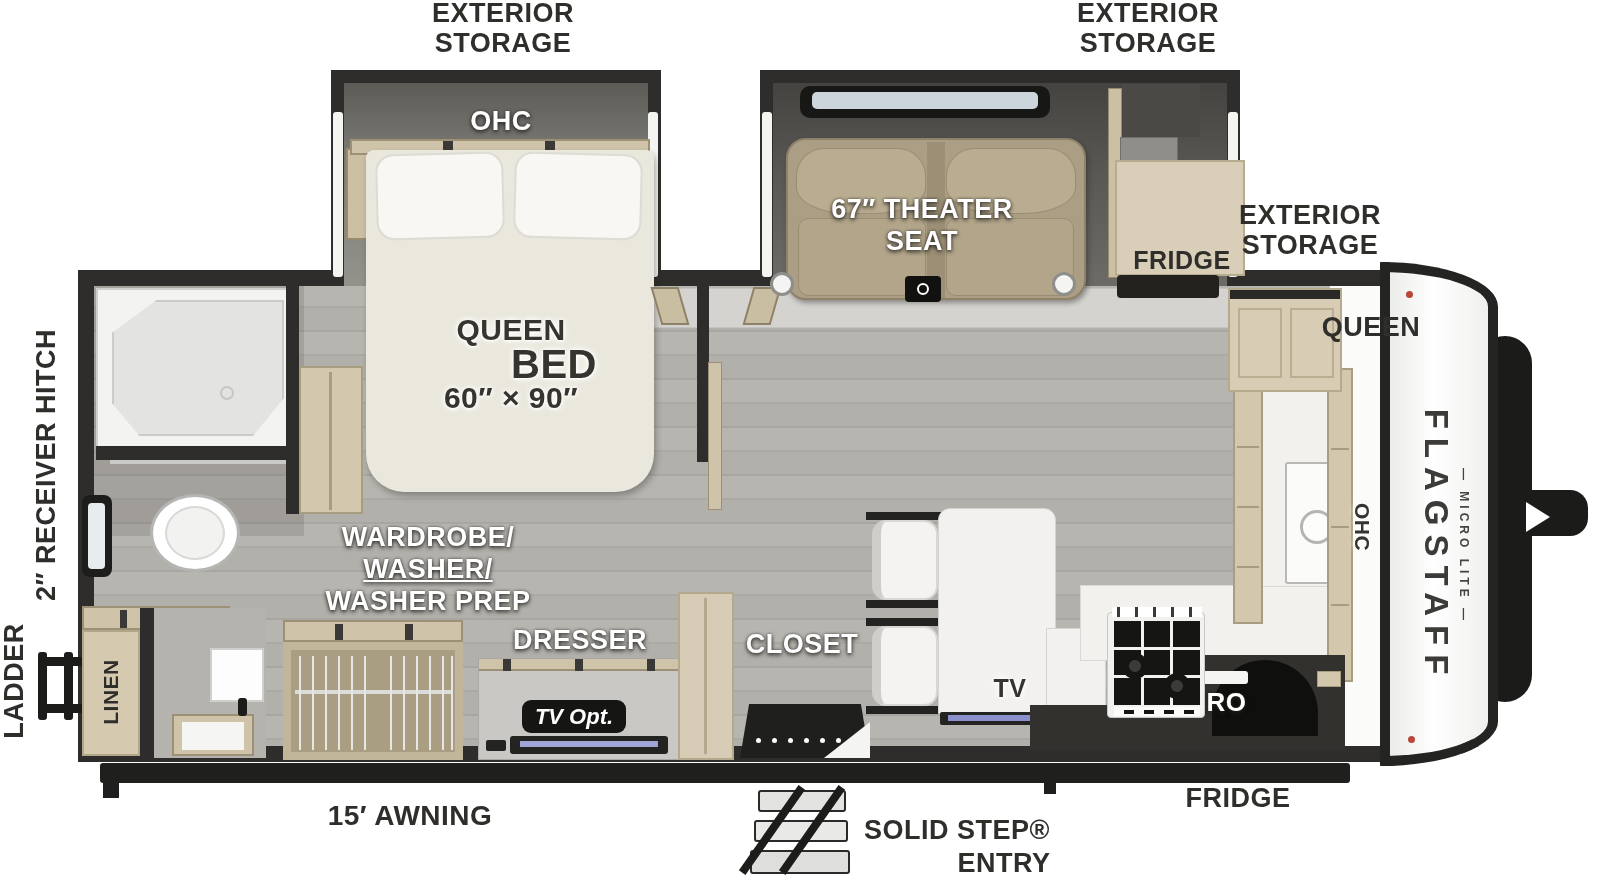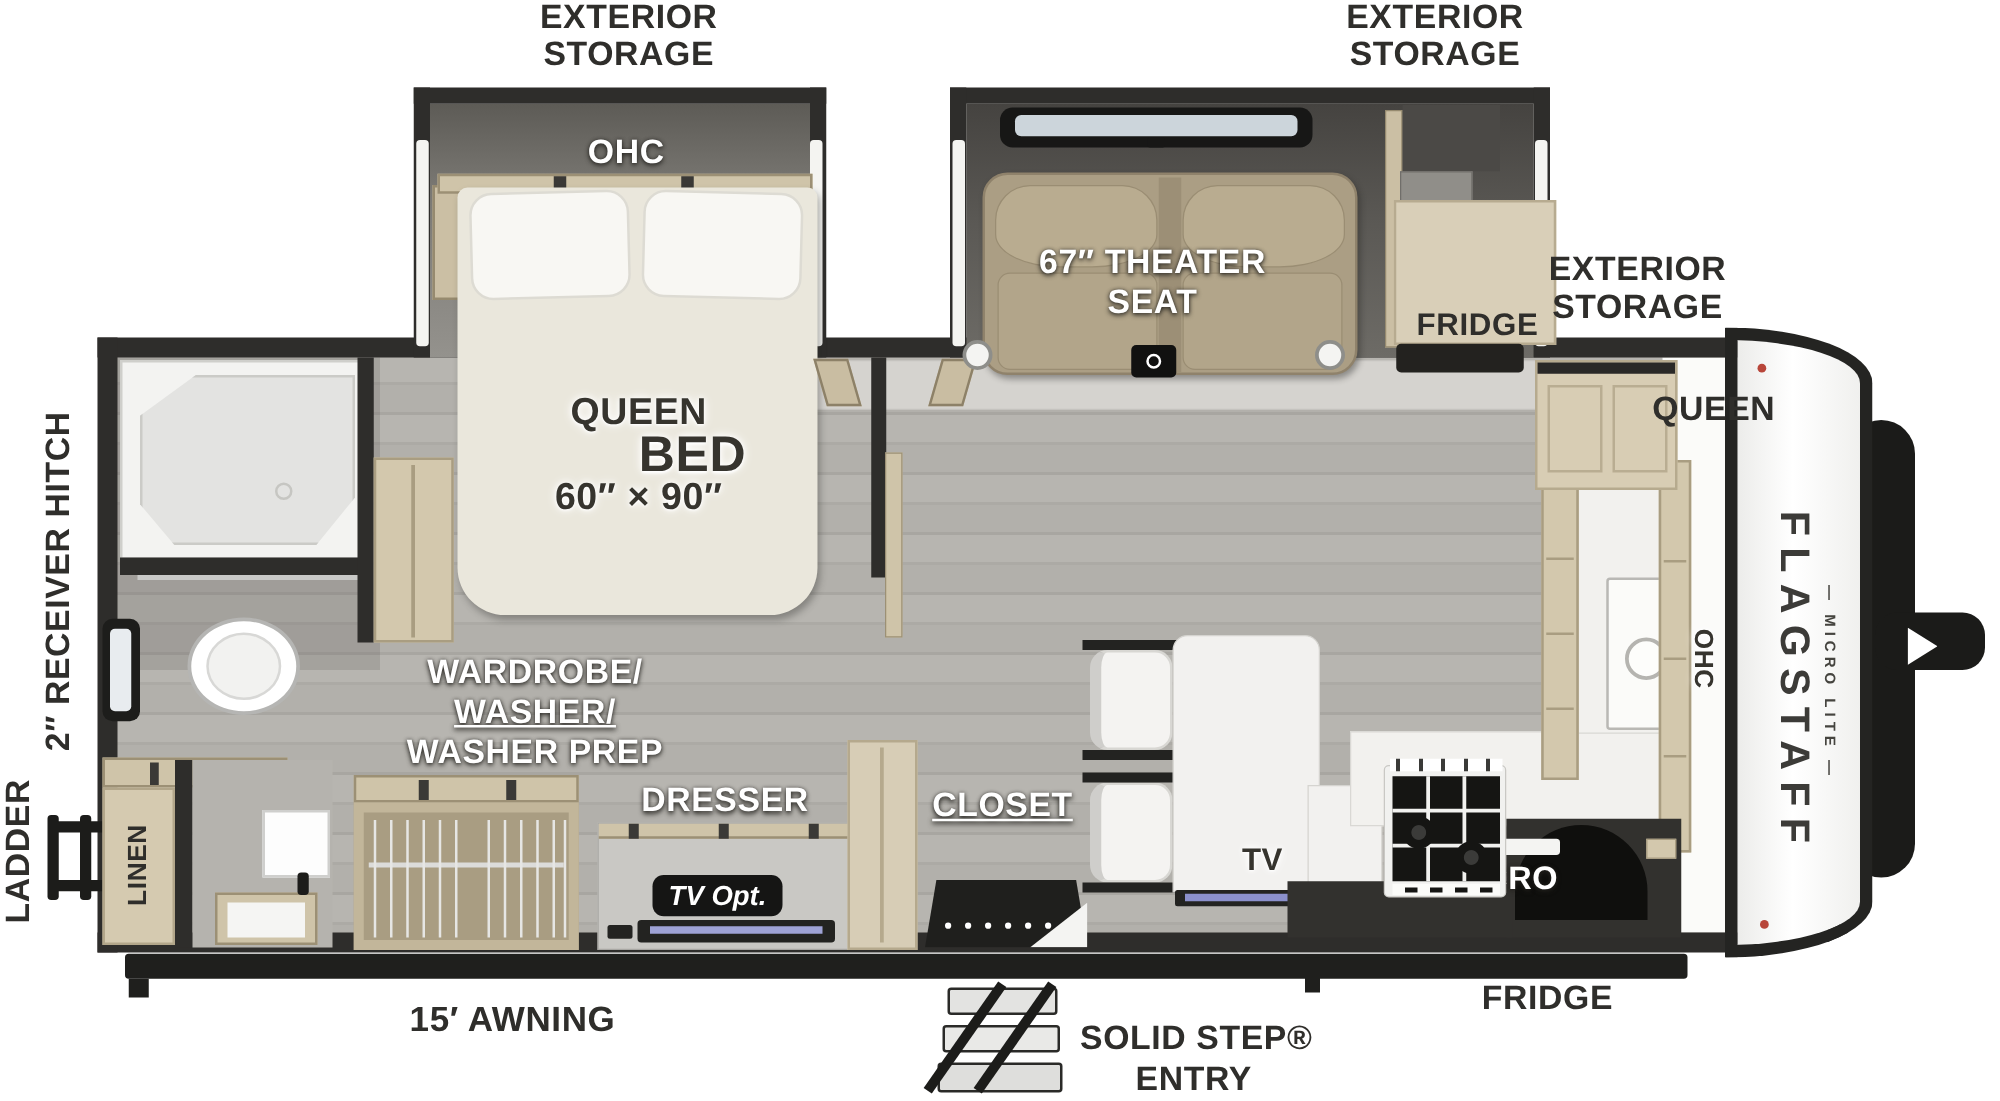--- a/index.html
+++ b/index.html
@@ -156,35 +156,35 @@
   </div>
   <div class="badge" style="left:522px;top:700px;width:104px;height:33px;font-size:22px;">TV Opt.</div>
   <div style="left:510px;top:736px;width:158px;height:18px;background:#232321;border-radius:3px;">
     <div style="left:10px;top:5px;width:138px;height:6px;background:#9fa3d6;"></div>
   </div>
   <div style="left:486px;top:740px;width:20px;height:11px;background:#232321;border-radius:2px;"></div>
 
   <div style="left:678px;top:592px;width:56px;height:168px;background:#d7cdb6;border:2px solid #b5a98d;">
     <div style="left:24px;top:4px;width:3px;height:156px;background:#b5a98d;"></div>
   </div>
-  <div class="lbl lblw" style="left:802px;top:644px;text-decoration:underline;">CLOSET</div>
+  <div class="lbl lblw" style="left:802px;top:644px;">CLOSET</div>
 
   <div style="left:740px;top:704px;width:130px;height:54px;background:#1f1f1d;clip-path:polygon(7% 0,93% 0,100% 100%,0 100%);">
     <div style="left:16px;top:34px;width:5px;height:5px;background:#fff;border-radius:50%;box-shadow:16px 0 #fff,32px 0 #fff,48px 0 #fff,64px 0 #fff,80px 0 #fff;"></div>
   </div>
   <div style="left:824px;top:722px;width:46px;height:36px;background:#f4f4f2;clip-path:polygon(100% 0,100% 100%,0 100%);"></div>
   <div style="left:750px;top:784px;width:104px;height:96px;">
     <div style="left:8px;top:6px;width:88px;height:22px;background:#e3e3e1;border:2px solid #2a2a28;border-radius:3px;"></div>
     <div style="left:4px;top:36px;width:94px;height:22px;background:#e9e9e7;border:2px solid #2a2a28;border-radius:3px;"></div>
     <div style="left:0;top:66px;width:100px;height:24px;background:#dededc;border:2px solid #2a2a28;border-radius:3px;"></div>
     <div style="left:18px;top:-6px;width:8px;height:104px;background:#1c1c1a;transform:rotate(35deg);"></div>
     <div style="left:58px;top:-6px;width:8px;height:104px;background:#1c1c1a;transform:rotate(35deg);"></div>
   </div>
   <div class="lbl" style="left:957px;top:830px;">SOLID STEP®</div>
-  <div class="lbl" style="left:955px;top:863px;text-align:right;">ENTRY</div>
+  <div class="lbl" style="left:1004px;top:863px;text-align:right;">ENTRY</div>
 
   <div style="left:866px;top:512px;width:78px;height:96px;">
     <div style="left:0;top:0;width:78px;height:8px;background:#232321;"></div>
     <div style="left:6px;top:8px;width:66px;height:80px;background:#f4f3f1;border:2px solid #d8d7d3;border-radius:14px;border-left:9px solid #cfcecb;"></div>
     <div style="left:0;top:88px;width:78px;height:8px;background:#232321;"></div>
   </div>
   <div style="left:866px;top:618px;width:78px;height:96px;">
     <div style="left:0;top:0;width:78px;height:8px;background:#232321;"></div>
     <div style="left:6px;top:8px;width:66px;height:80px;background:#f4f3f1;border:2px solid #d8d7d3;border-radius:14px;border-left:9px solid #cfcecb;"></div>
     <div style="left:0;top:88px;width:78px;height:8px;background:#232321;"></div>

